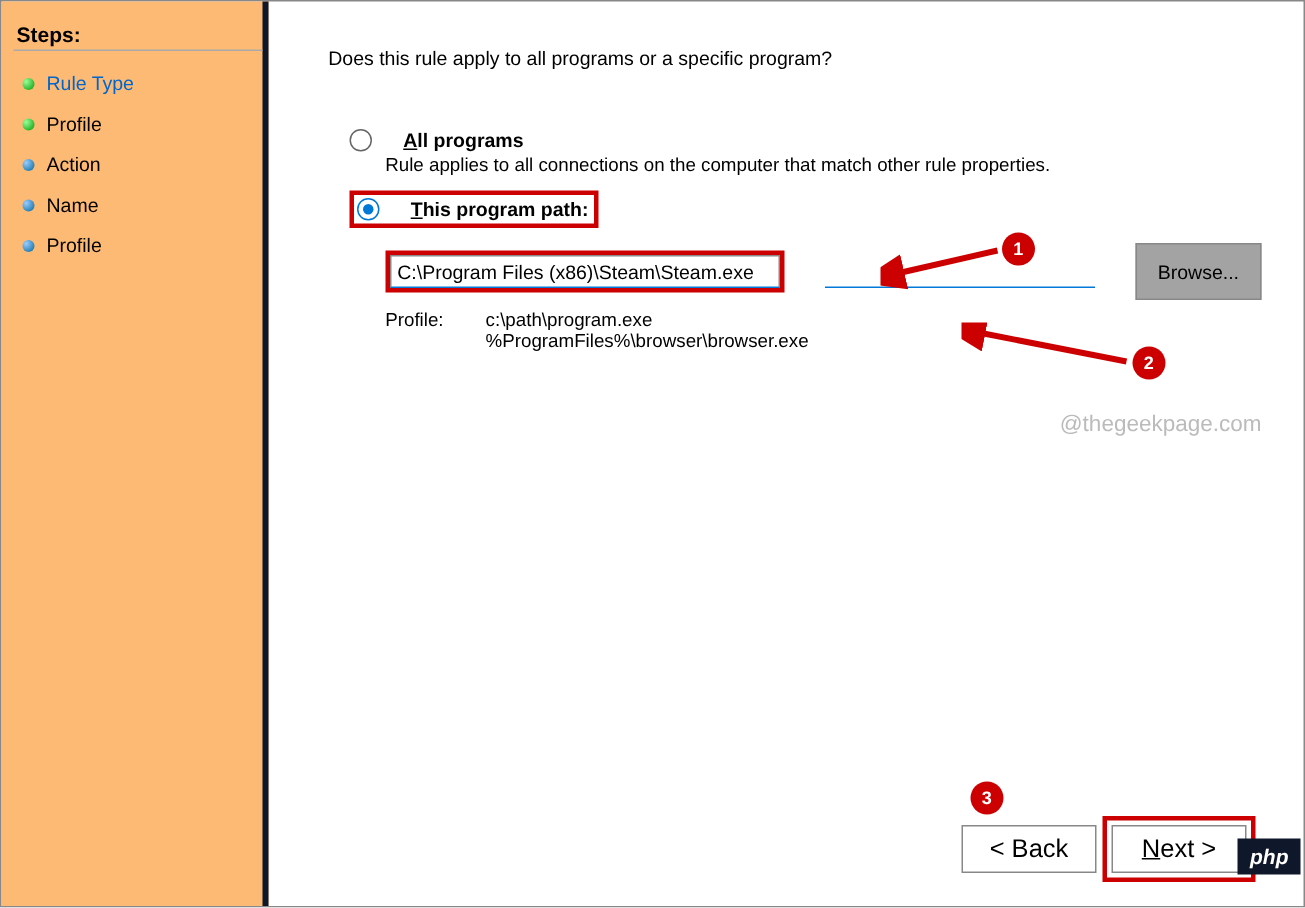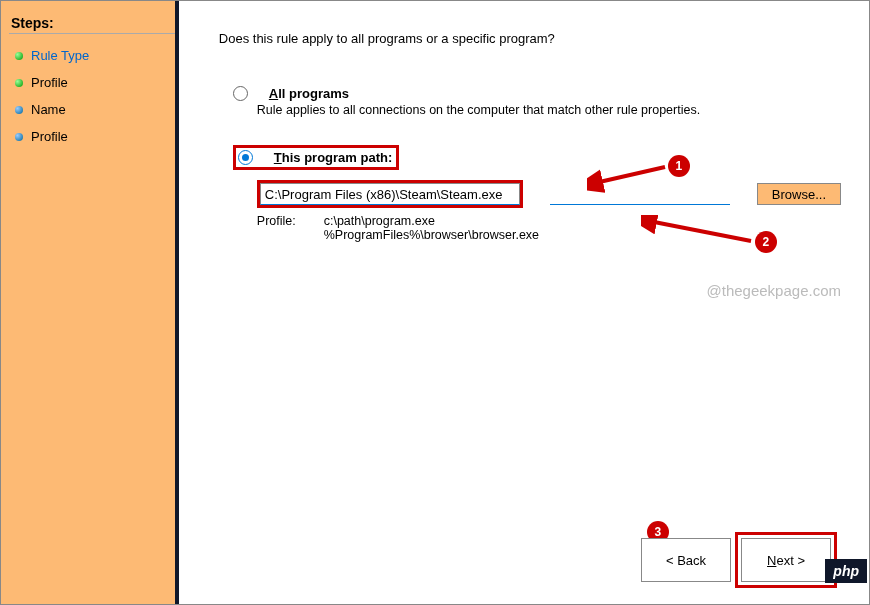--- a/index.html
+++ b/index.html
@@ -24,55 +24,59 @@
     .step { display: flex; align-items: center; gap: 8px; padding: 6px 0 6px 6px; font-size: 13px; cursor: pointer; }
     .bullet { width: 8px; height: 8px; border-radius: 50%; flex-shrink: 0; }
     .bullet-green { background: radial-gradient(circle at 30% 30%, #9f9, #090); }
     .bullet-blue  { background: radial-gradient(circle at 30% 30%, #9cf, #069); }
     .step-current { color: #0066cc; }
     .main { flex: 1; padding: 30px 28px 0 40px; position: relative; }
     .question { font-size: 13px; margin-bottom: 40px; }
     .radio-group { padding-left: 14px; }
     .radio-row { display: flex; align-items: center; gap: 21px; margin-bottom: 2px; }
     .radio-label { font-weight: bold; }
-    .radio-sub { margin: 0 0 28px 24px; font-size: 12.5px; }
+    .radio-sub { margin: 0 0 10px 24px; font-size: 12.5px; }
     .radio-row.boxed { border: 3px solid #cc0000; padding: 2px 4px 2px 2px; display: inline-flex; }
     .radio-input { appearance: none; width: 15px; height: 15px; border: 1px solid #666; border-radius: 50%; position: relative; cursor: pointer; flex-shrink:0; background:#fff; }
     .radio-input:checked { border-color: #0078d7; }
     .radio-input:checked::after { content:""; position:absolute; width:7px; height:7px; background:#0078d7; border-radius:50%; top:3px; left:3px; }
     .path-row { display:flex; align-items:center; gap:27px; margin: 8px 0 4px 24px; }
     .path-input-wrap { border: 3px solid #cc0000; padding: 0; display:inline-block; }
     .path-input { width: 260px; height: 22px; font-size: 13px; border: 1px solid #888; border-bottom: 1px solid #0078d7; padding: 1px 4px; }
     .path-input-ext { width: 180px; height: 22px; border: none; border-bottom: 1px solid #0078d7; background:transparent; }
-    .browse-btn { height: 22px; padding: 0 14px; background: #fdba74; border: 1px solid #888; font-size: 13px; cursor:pointer; }
+    .browse-btn { height: 38px; padding: 0 14px; background: #a3a3a3; border: 1px solid #888; font-size: 13px; cursor:pointer; }
     .example-row { display:flex; gap: 28px; margin: 6px 0 0 24px; font-size: 12.5px; }
     .example-col2 { white-space: pre; }
     .watermark { text-align: right; color: #bbb; font-size: 15px; margin-top: 40px; }
     .ann-callout { position:absolute; width:22px; height:22px; background:#cc0000; border-radius:50%; color:#fff; font-size:12px; font-weight:bold; display:flex; align-items:center; justify-content:center; }
     .arrow { position:absolute; }
     .footer-btns { position:absolute; bottom: 22px; right: 38px; display:flex; gap: 10px; align-items:center; }
-    .nav-btn { width: 90px; height: 44px; background:#fff; border:1px solid #888; font-size: 13px; cursor:pointer; }
+    .nav-btn { width: 90px; height: 32px; background:#fff; border:1px solid #888; font-size: 17px; cursor:pointer; }
     .nav-btn.boxed-outer { outline: 3px solid #cc0000; outline-offset: 3px; }
     .php-badge { position:absolute; right: 3px; bottom: 22px; background:#0f172a; color:#fff; font-weight:bold; font-size:14px; padding:4px 8px; font-style:italic; }
     u { text-decoration: underline; }
   </style>
 </head>
 <body>
 
 <div class="container">
 
   <div class="sidebar">
     <div class="sidebar-title">Steps:</div>
     <div class="step step-current">
       <span class="bullet bullet-green"></span>
       <span>Rule Type</span>
     </div>
     <div class="step">
       <span class="bullet bullet-green"></span>
       <span>Profile</span>
+    </div>
+    <div class="step">
+      <span class="bullet bullet-blue"></span>
+      <span>Action</span>
     </div>
     <div class="step">
       <span class="bullet bullet-blue"></span>
       <span>Name</span>
     </div>
     <div class="step">
       <span class="bullet bullet-blue"></span>
       <span>Profile</span>
     </div>
   </div>

